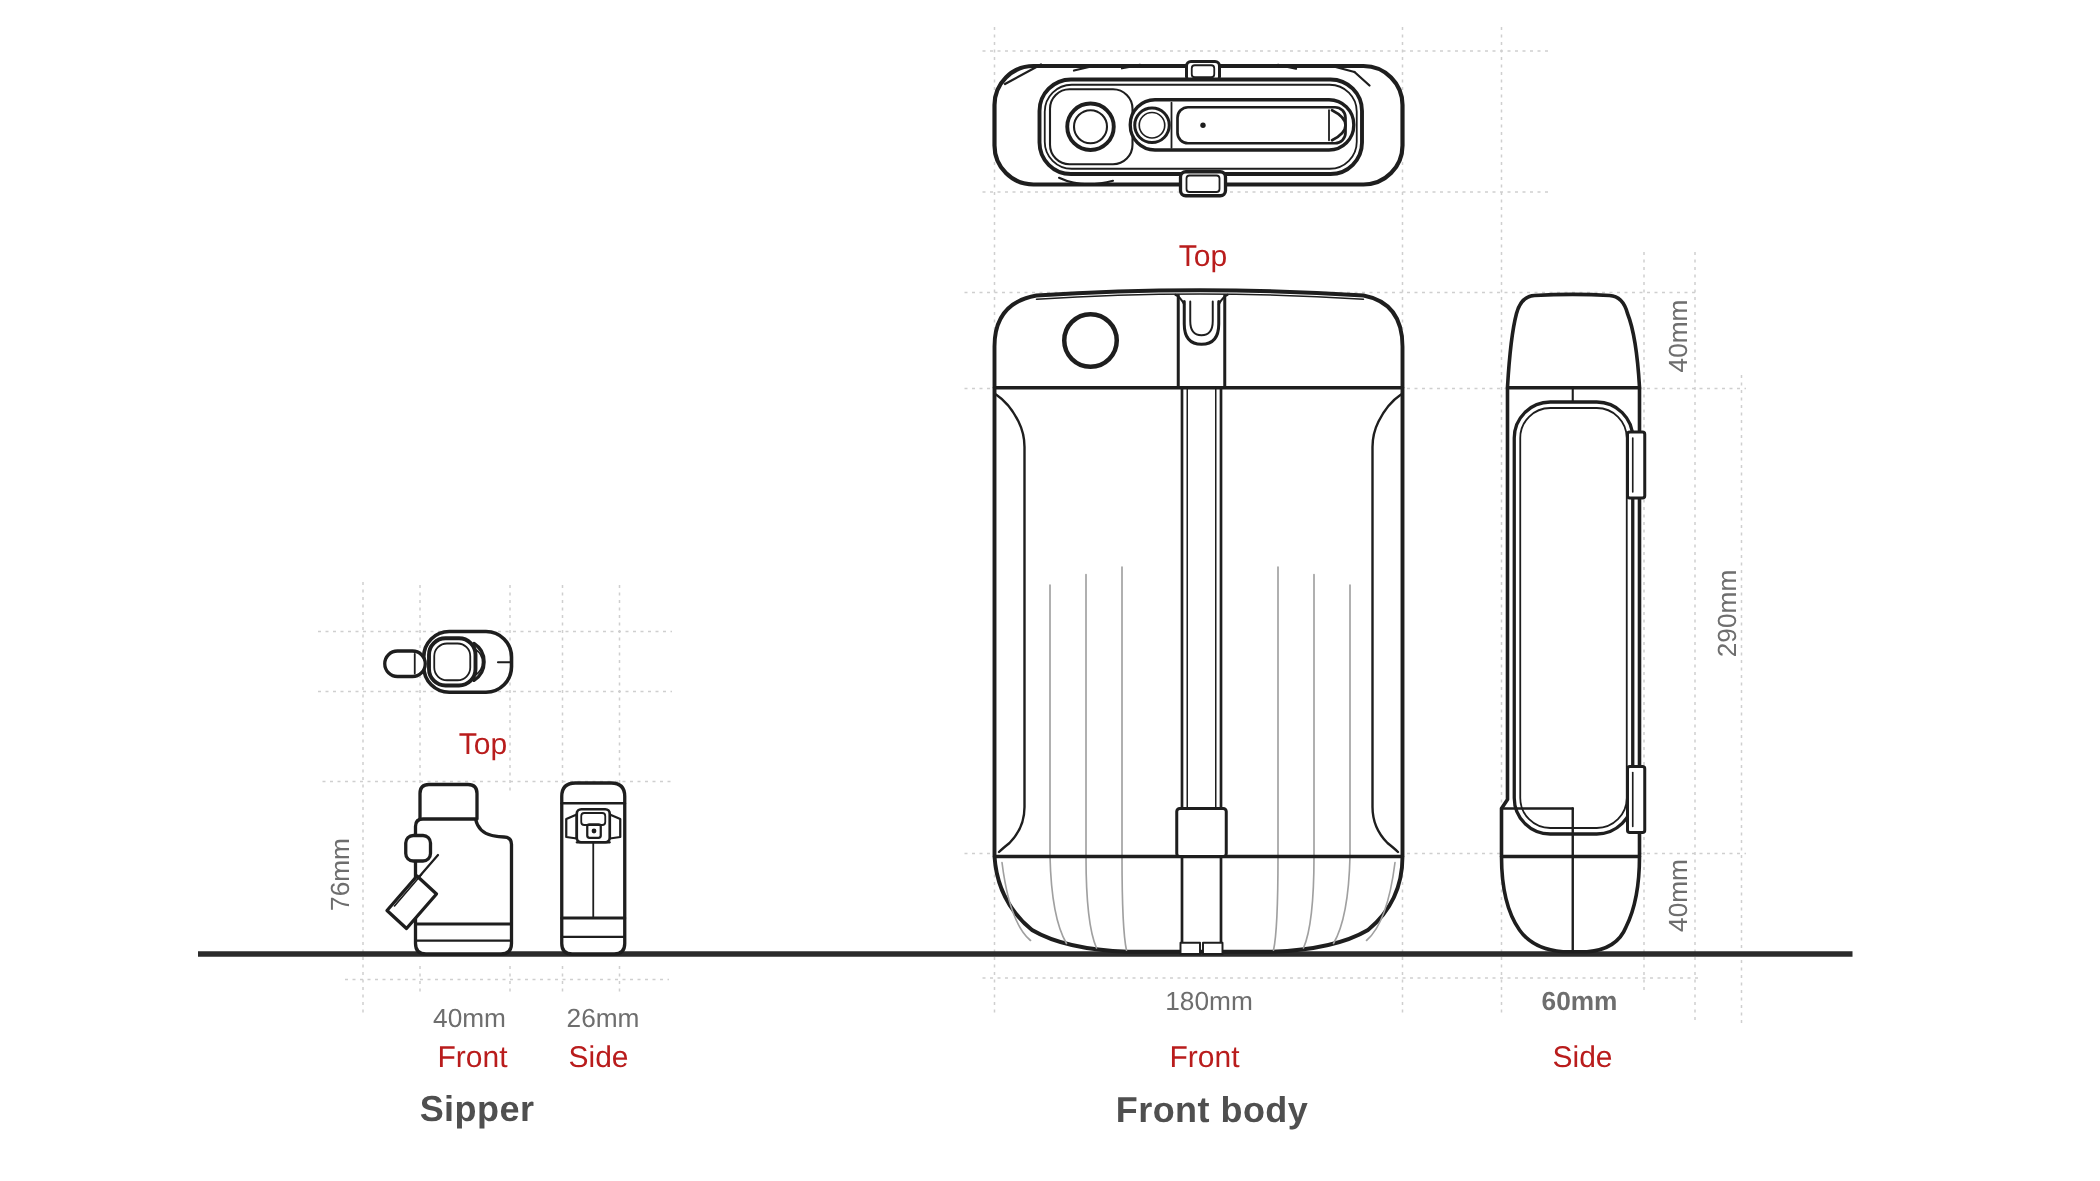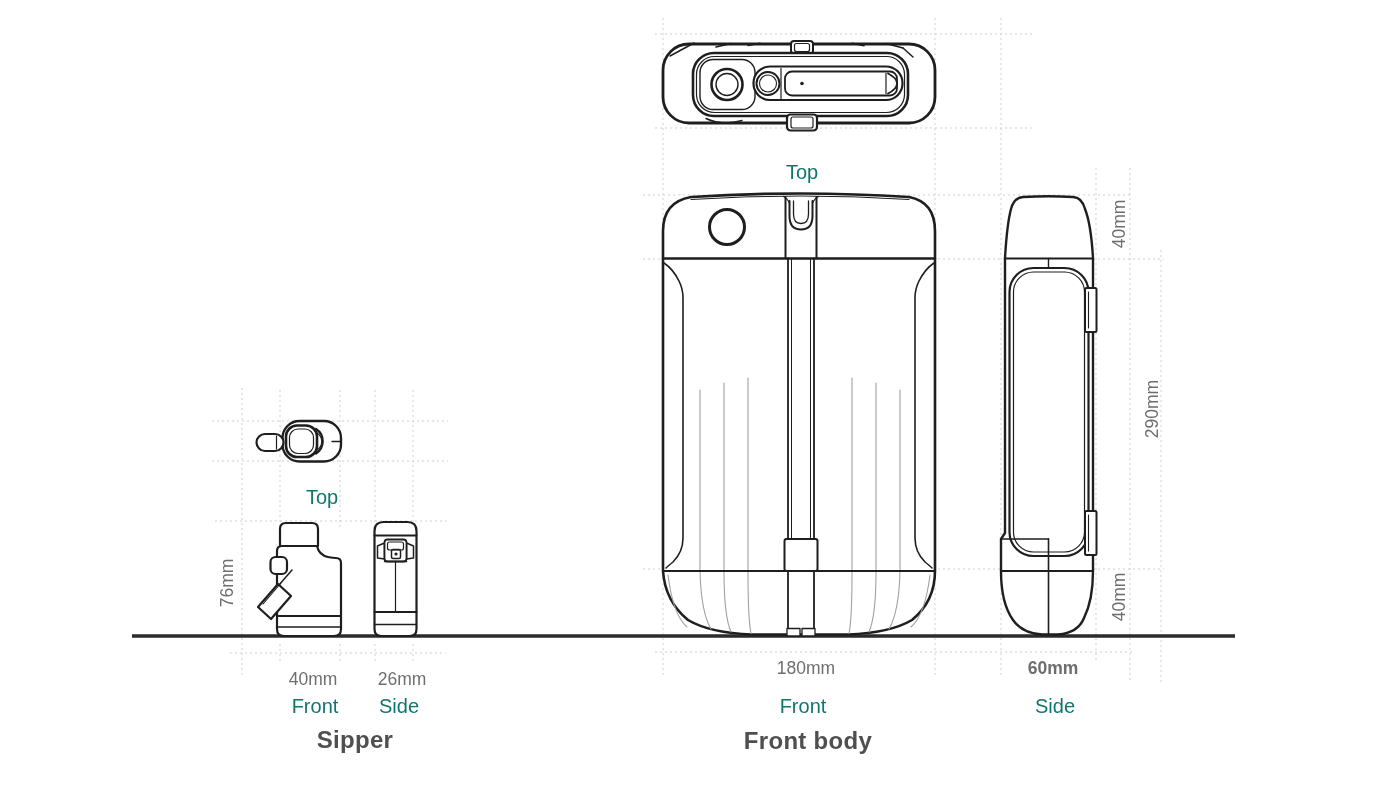--- a/index.html
+++ b/index.html
@@ -8,21 +8,21 @@
     font-family:"Liberation Sans","DejaVu Sans",sans-serif;
   }
   svg{position:absolute;left:0;top:0;}
   
   .g  {stroke:#cfcfcf;stroke-width:1;fill:none;stroke-dasharray:2 3;}
   .ol {stroke:#1e1e1e;fill:none;stroke-linecap:round;stroke-linejoin:round;}
   .fw {fill:#ffffff;}
   .rib{stroke:#a0a0a0;stroke-width:1.1;fill:none;stroke-linecap:round;}
   .ground{stroke:#2b2b2b;stroke-width:3.6;}
   
-  .lbl{position:absolute;transform:translate(-50%,-50%);color:#0f766e;font-size:20px;white-space:nowrap;}
+  .lbl{position:absolute;transform:translate(-50%,-50%);color:#b91c1c;font-size:20px;white-space:nowrap;}
   .dim{position:absolute;transform:translate(-50%,-50%);color:#6e6e6e;font-size:17.5px;white-space:nowrap;}
   .dimv{position:absolute;transform:translate(-50%,-50%) rotate(-90deg);color:#6e6e6e;font-size:17.5px;white-space:nowrap;}
   .title{position:absolute;transform:translate(-50%,-50%);color:#4f4f4f;font-size:24px;font-weight:700;letter-spacing:.3px;white-space:nowrap;}
 </style>
 </head>
 <body>
 
 <div class="stage">
 
 <svg width="1400" height="787" viewBox="0 0 1400 787">
@@ -187,21 +187,21 @@
     <line class="ol" x1="1001" y1="571" x2="1093" y2="571" stroke-width="2.2"></line>
   </g>
 </svg>
 
 <div class="lbl" style="left:322px;top:497px;">Top</div>
 <div class="dimv" style="left:227px;top:583px;">76mm</div>
 <div class="dim" style="left:313px;top:679px;">40mm</div>
 <div class="dim" style="left:402px;top:679px;">26mm</div>
 <div class="lbl" style="left:315px;top:706px;">Front</div>
 <div class="lbl" style="left:399px;top:706px;">Side</div>
-<div class="title" style="left:318px;top:740px;margin-left:37px;">Sipper</div>
+<div class="title" style="left:318px;top:740px;">Sipper</div>
 
 <div class="lbl" style="left:802px;top:172px;">Top</div>
 <div class="dimv" style="left:1119px;top:224px;">40mm</div>
 <div class="dimv" style="left:1152px;top:409px;">290mm</div>
 <div class="dimv" style="left:1119px;top:597px;">40mm</div>
 <div class="dim" style="left:806px;top:668px;">180mm</div>
 <div class="dim" style="left:1053px;top:668px;font-weight:bold;">60mm</div>
 <div class="lbl" style="left:803px;top:706px;">Front</div>
 <div class="lbl" style="left:1055px;top:706px;">Side</div>
 <div class="title" style="left:808px;top:741px;">Front body</div>

